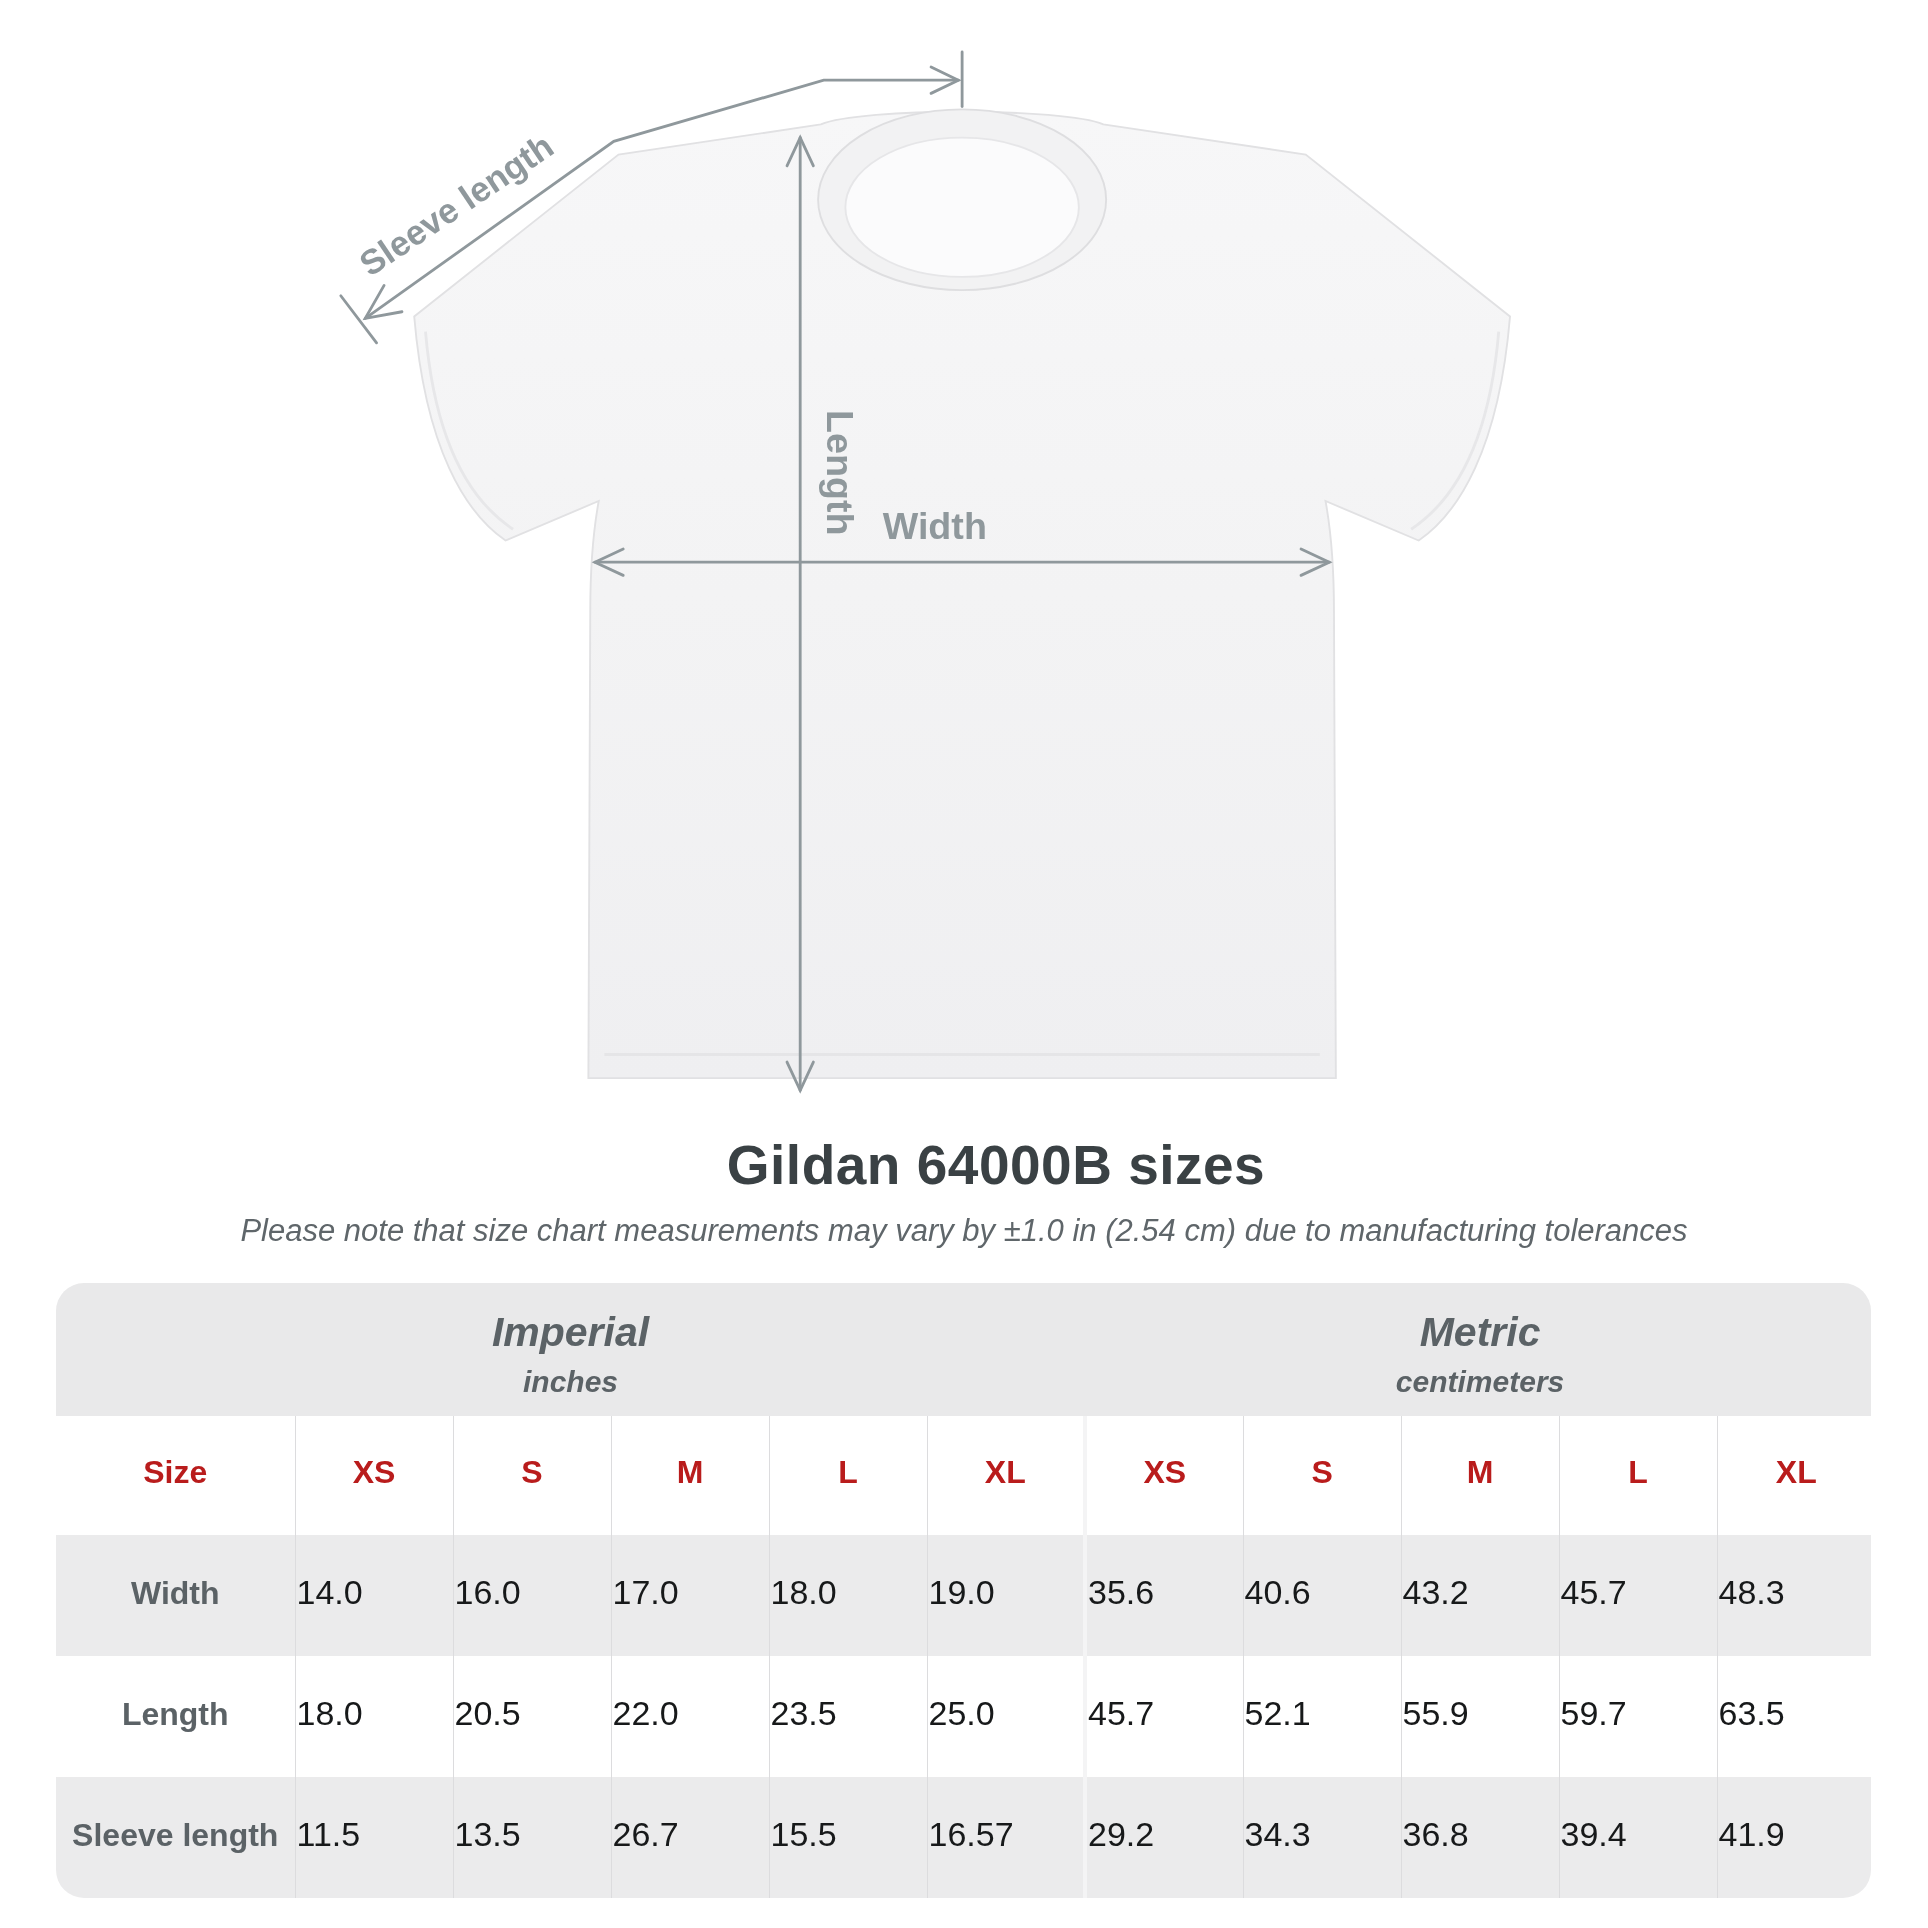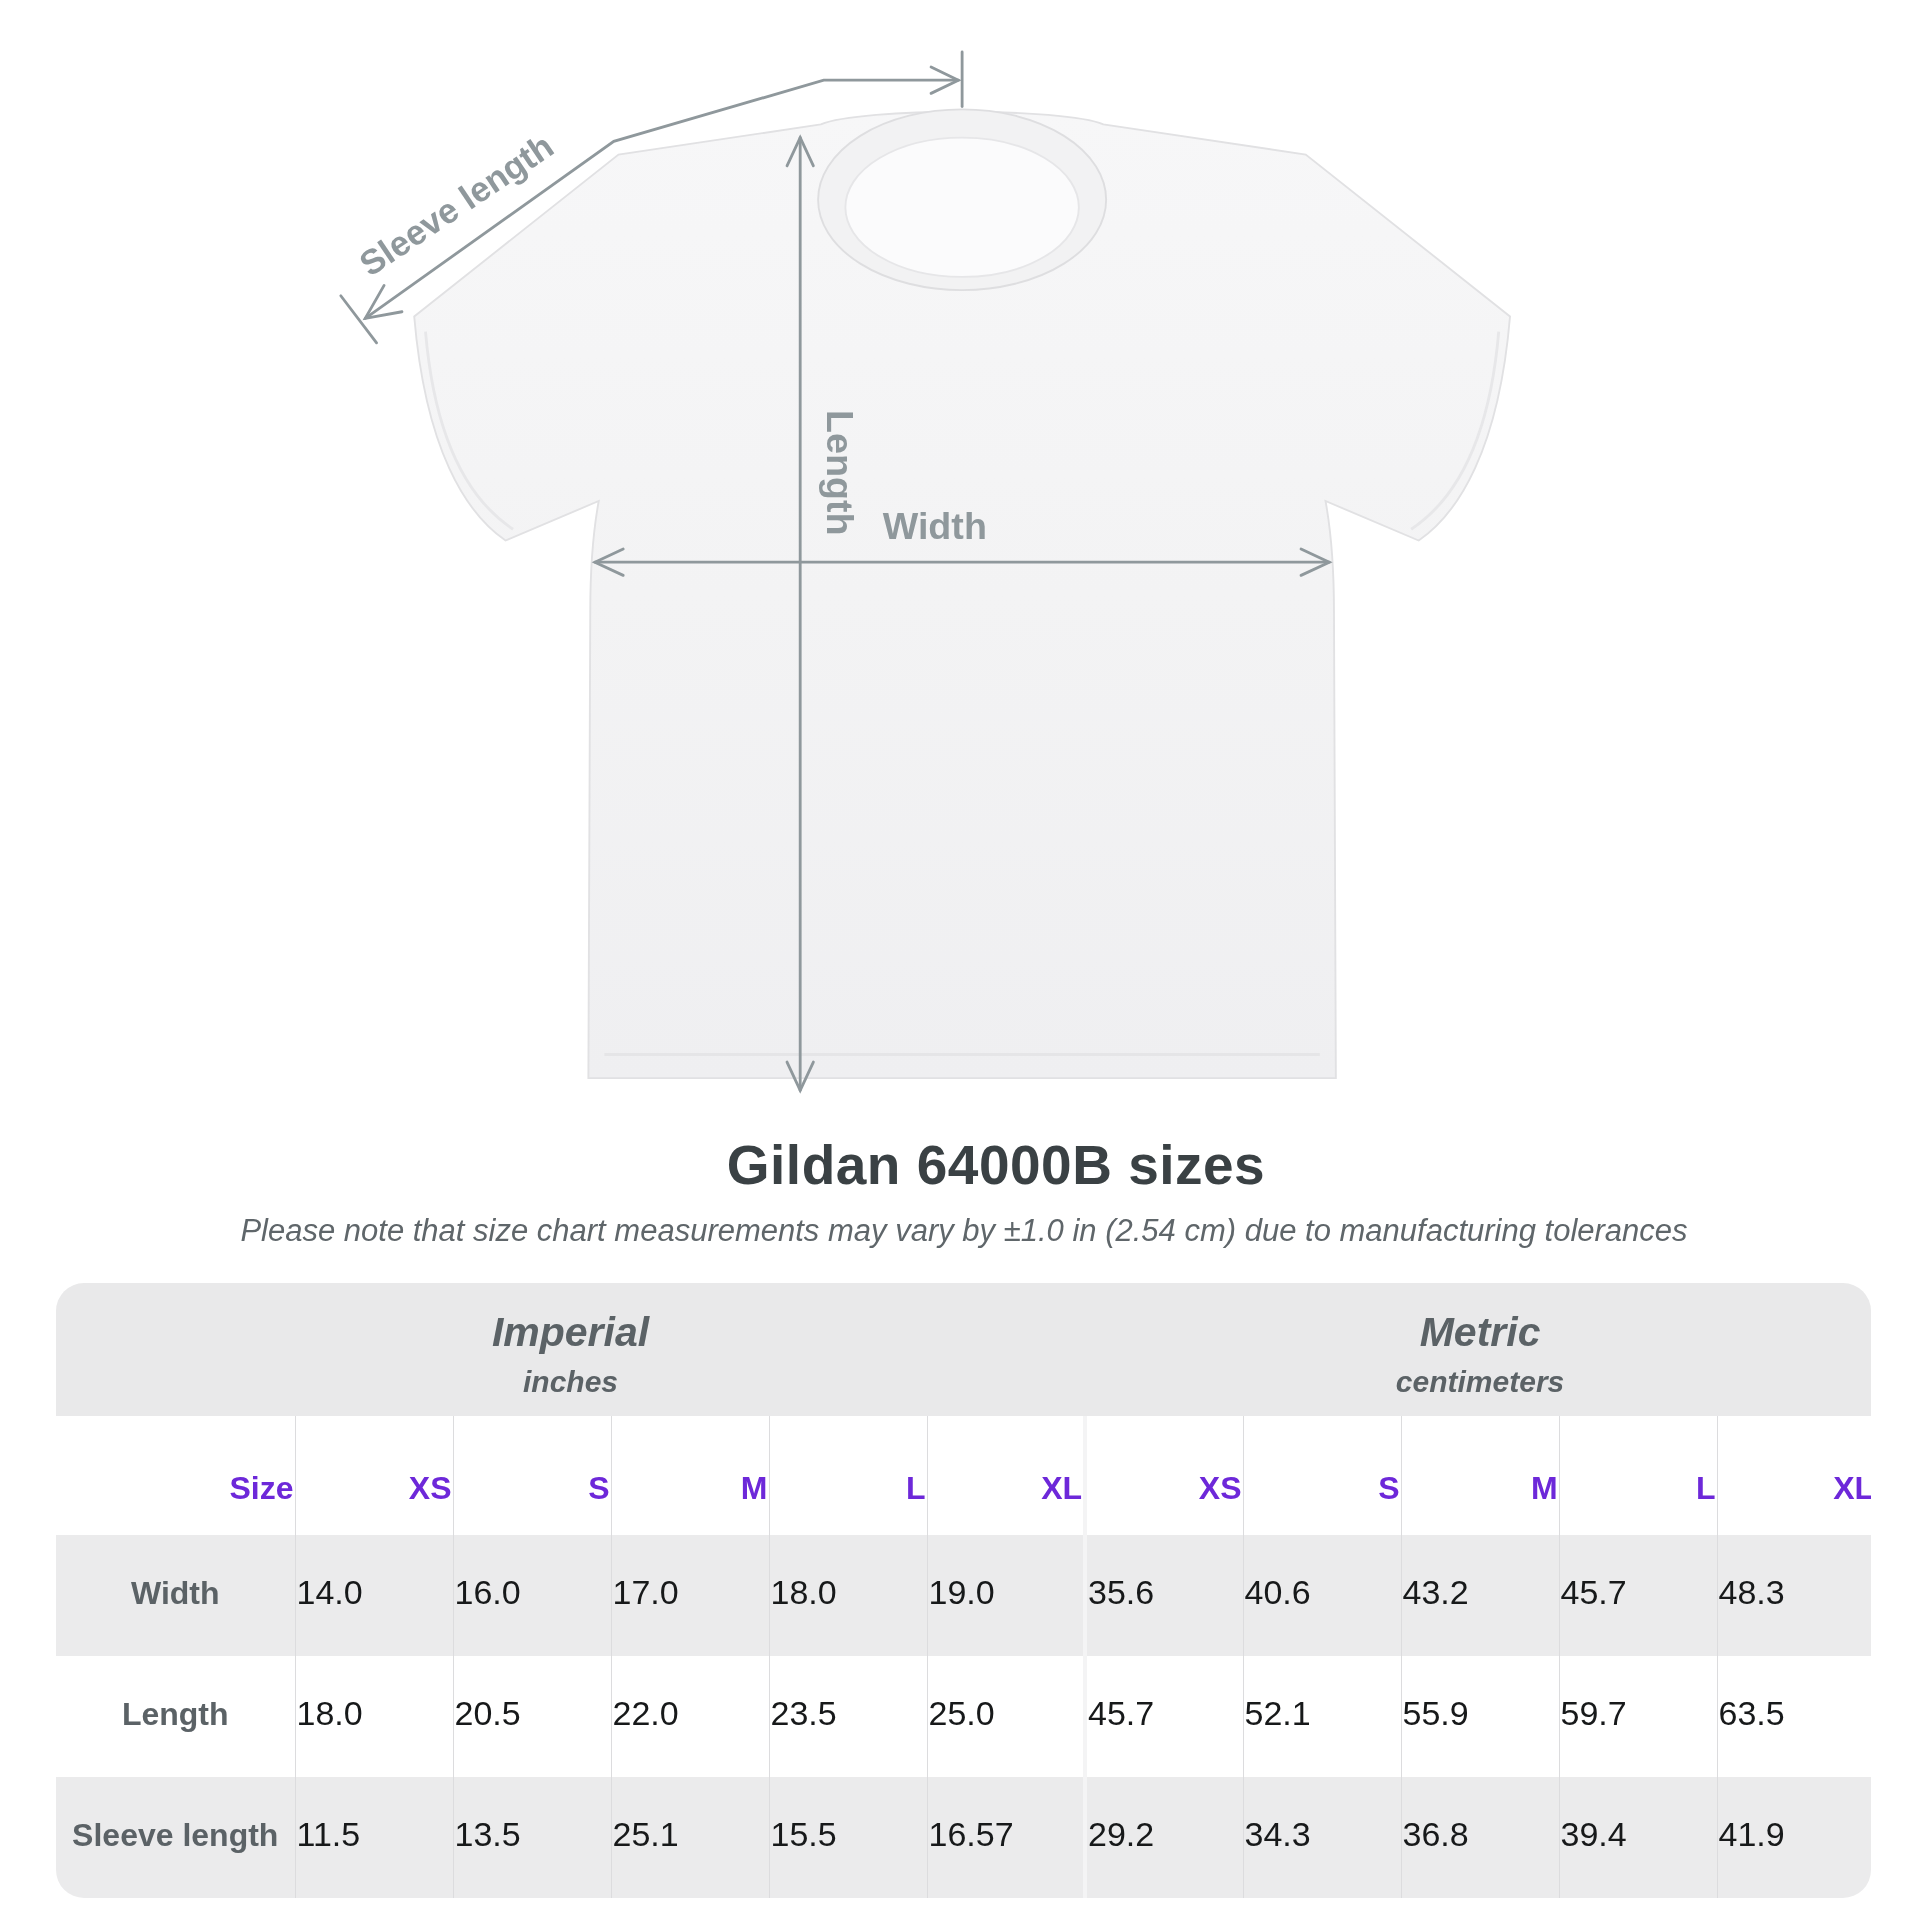--- a/index.html
+++ b/index.html
@@ -23,22 +23,22 @@
   }
   table.size-table{width:100%;border-collapse:collapse;table-layout:fixed;}
 
   tr.section-row{background:#e9e9ea;height:133px;}
   tr.section-row th{vertical-align:top;padding-top:26px;}
   .section-label{font-size:41px;font-weight:bold;font-style:italic;color:#5b6266;}
   .section-unit{font-size:30px;font-style:italic;color:#5b6266;margin-top:9.4px;}
 
   tr.size-row{background:#ffffff;height:119px;}
   tr.size-row th{
-    font-size:32px;font-weight:bold;color:#6d28d9;text-align:right;
-    vertical-align:top;padding-top:54px;
+    font-size:32px;font-weight:bold;color:#b91c1c;text-align:center;
+    vertical-align:top;padding-top:38px;
   }
 
   tr.data-row{height:121px;background:#ffffff;}
   tr.data-row.alt{background:#ebebec;}
   tr.data-row th{
     font-size:32px;font-weight:bold;color:#5b6266;text-align:center;
     vertical-align:top;padding-top:40px;
   }
   tr.data-row td{
     font-size:34px;color:#17191a;text-align:left;
@@ -167,21 +167,21 @@
           <td class="cd">45.7</td>
           <td class="cb">52.1</td>
           <td class="cb">55.9</td>
           <td class="cb">59.7</td>
           <td class="cb">63.5</td>
         </tr>
         <tr class="data-row alt">
           <th>Sleeve length</th>
           <td class="cb">11.5</td>
           <td class="cb">13.5</td>
-          <td class="cb">25.1</td>
+          <td class="cb">26.7</td>
           <td class="cb">15.5</td>
           <td class="cb">16.57</td>
           <td class="cd">29.2</td>
           <td class="cb">34.3</td>
           <td class="cb">36.8</td>
           <td class="cb">39.4</td>
           <td class="cb">41.9</td>
         </tr>
       </tbody>
     </table>

